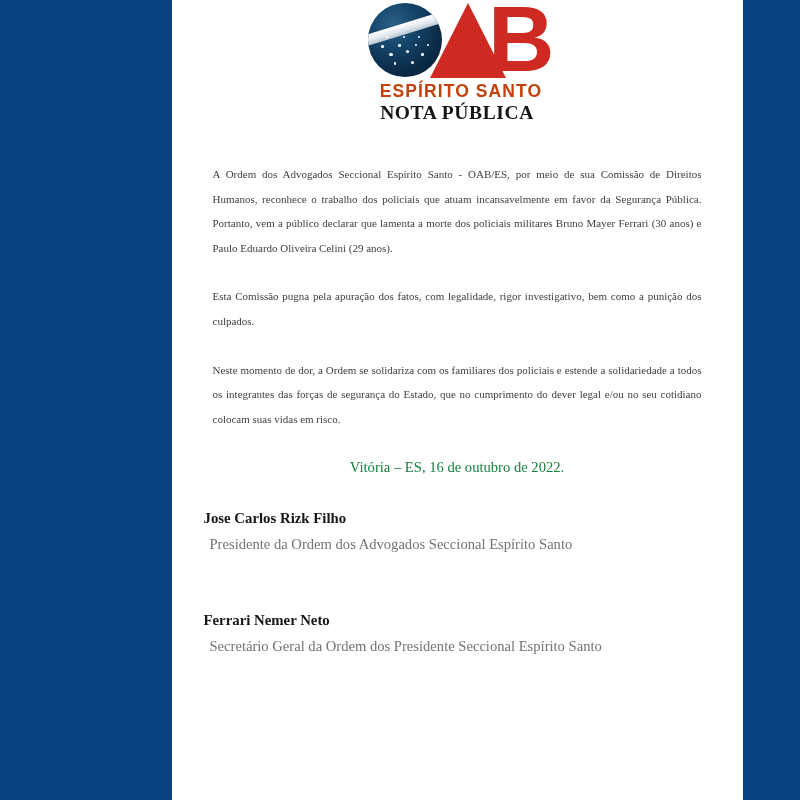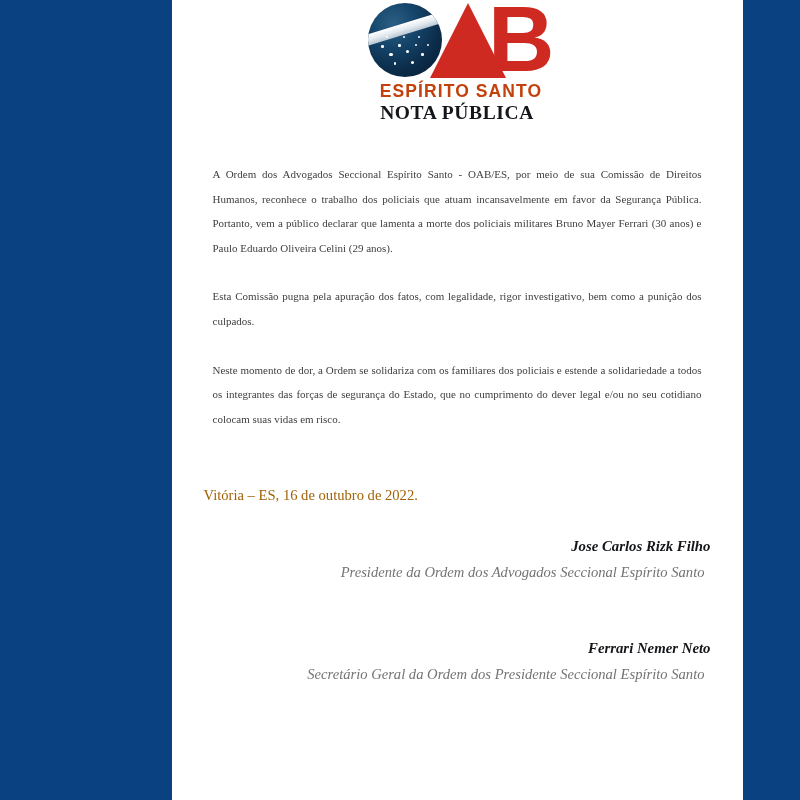--- a/index.html
+++ b/index.html
@@ -145,33 +145,32 @@
   .para {
     text-align: justify;
     font-size: 11px;
     line-height: 24.6px;
     color: #404040;
     margin-bottom: 24px;
   }
   .para:last-child { margin-bottom: 0; }
 
   .dateline {
-    text-align: left;
+    text-align: center;
     font-size: 14.6px;
     line-height: 24px;
-    color: #a16207;
-    margin-top: 52px;
+    color: #15803d;
+    margin-top: 24px;
   }
 
   .signatures { margin-top: 28px; }
 
   .sig-block {
-    text-align: right;
+    text-align: left;
     margin-bottom: 52px;
-    font-style: italic;
   }
   .sig-block:last-child { margin-bottom: 0; }
 
   .sig-name {
     font-size: 14.8px;
     font-weight: bold;
     color: #14161a;
     line-height: 22px;
   }
   .sig-role {

